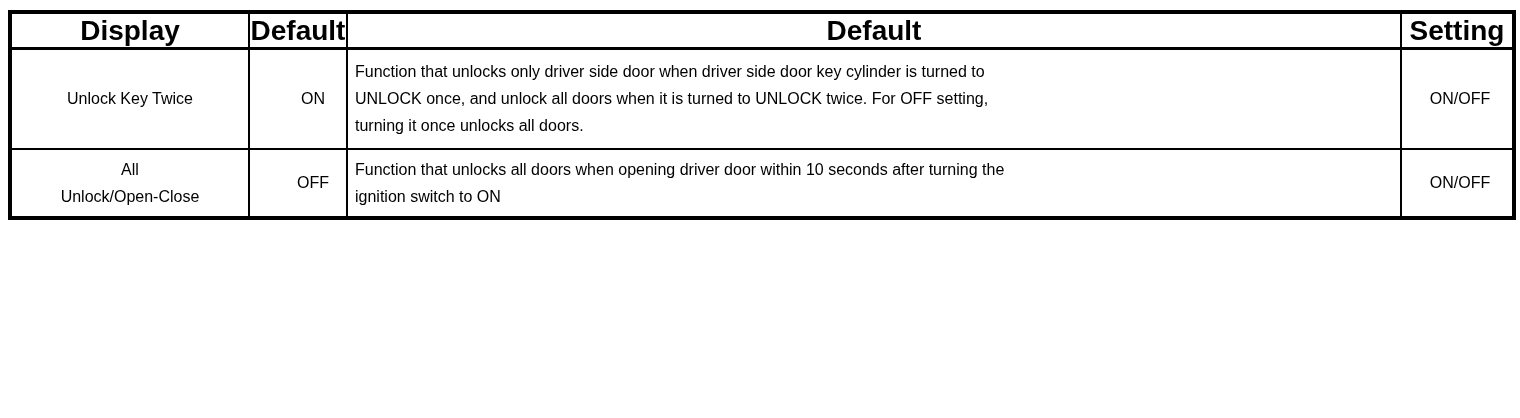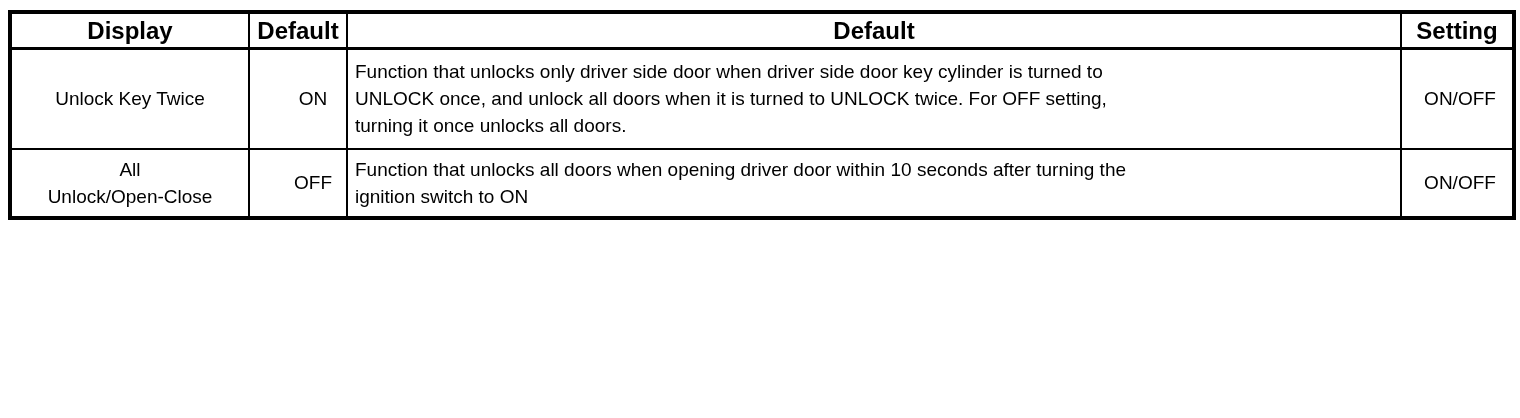--- a/index.html
+++ b/index.html
@@ -24,28 +24,28 @@
   col.c-content { width: 1054px; }
   col.c-setting { width: 113px; }
 
   th, td {
     border: 2px solid #000;
     overflow: hidden;
   }
   thead th {
     border-bottom: 3px solid #000;
     height: 33px;
-    font-size: 24px;
+    font-size: 28px;
     font-weight: bold;
     text-align: center;
     vertical-align: middle;
     padding: 0;
   }
   td {
-    font-size: 19px;
+    font-size: 16px;
     line-height: 27px;
     vertical-align: middle;
     padding: 4px 2px;
   }
   td.cell-display {
     text-align: center;
     white-space: pre-line;
   }
   td.cell-default {
     text-align: center;

